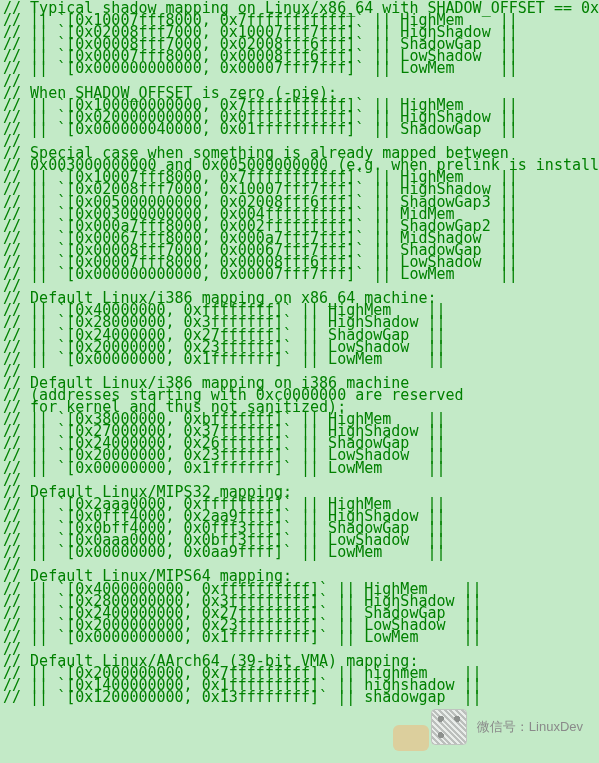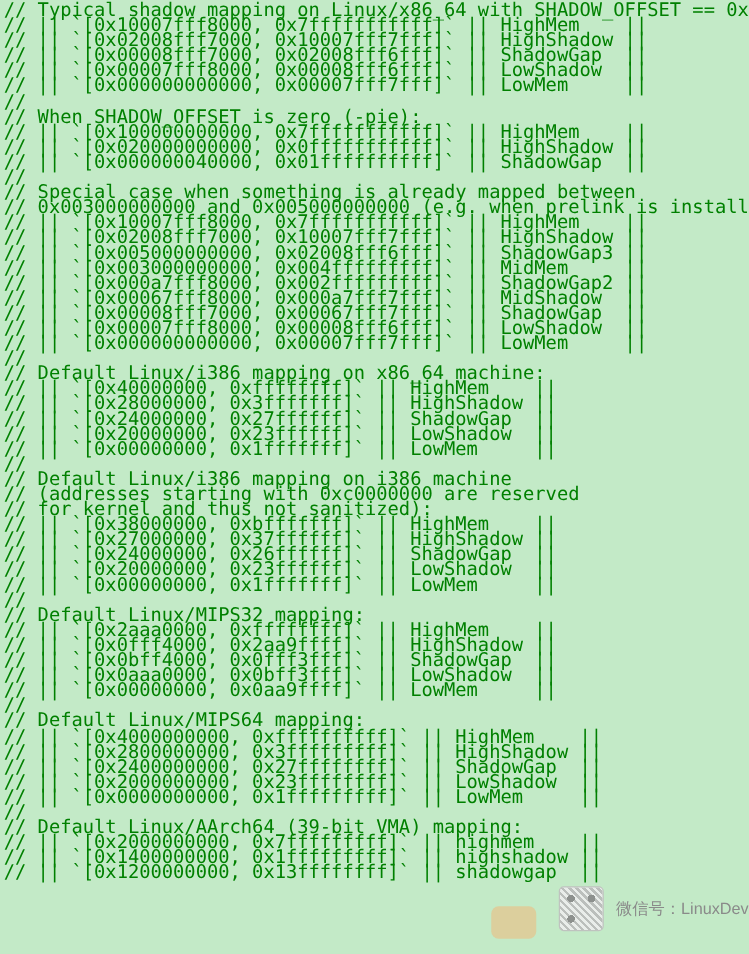--- a/index.html
+++ b/index.html
@@ -16,21 +16,21 @@
   .code-block {
     font-family: Consolas, "Lucida Console", Monaco, monospace;
     font-size: 15px;
     line-height: 12.1px;
     white-space: pre;
     color: #008000;
     padding: 2px 0 0 3px;
   }
   .watermark {
     position: absolute;
-    right: 0;
+    right: 16px;
     bottom: 18px;
     display: flex;
     align-items: center;
     gap: 10px;
     font-family: "Microsoft YaHei", Arial, sans-serif;
     color: #8a8a8a;
     font-size: 13px;
     pointer-events: none;
   }
   .qr {

